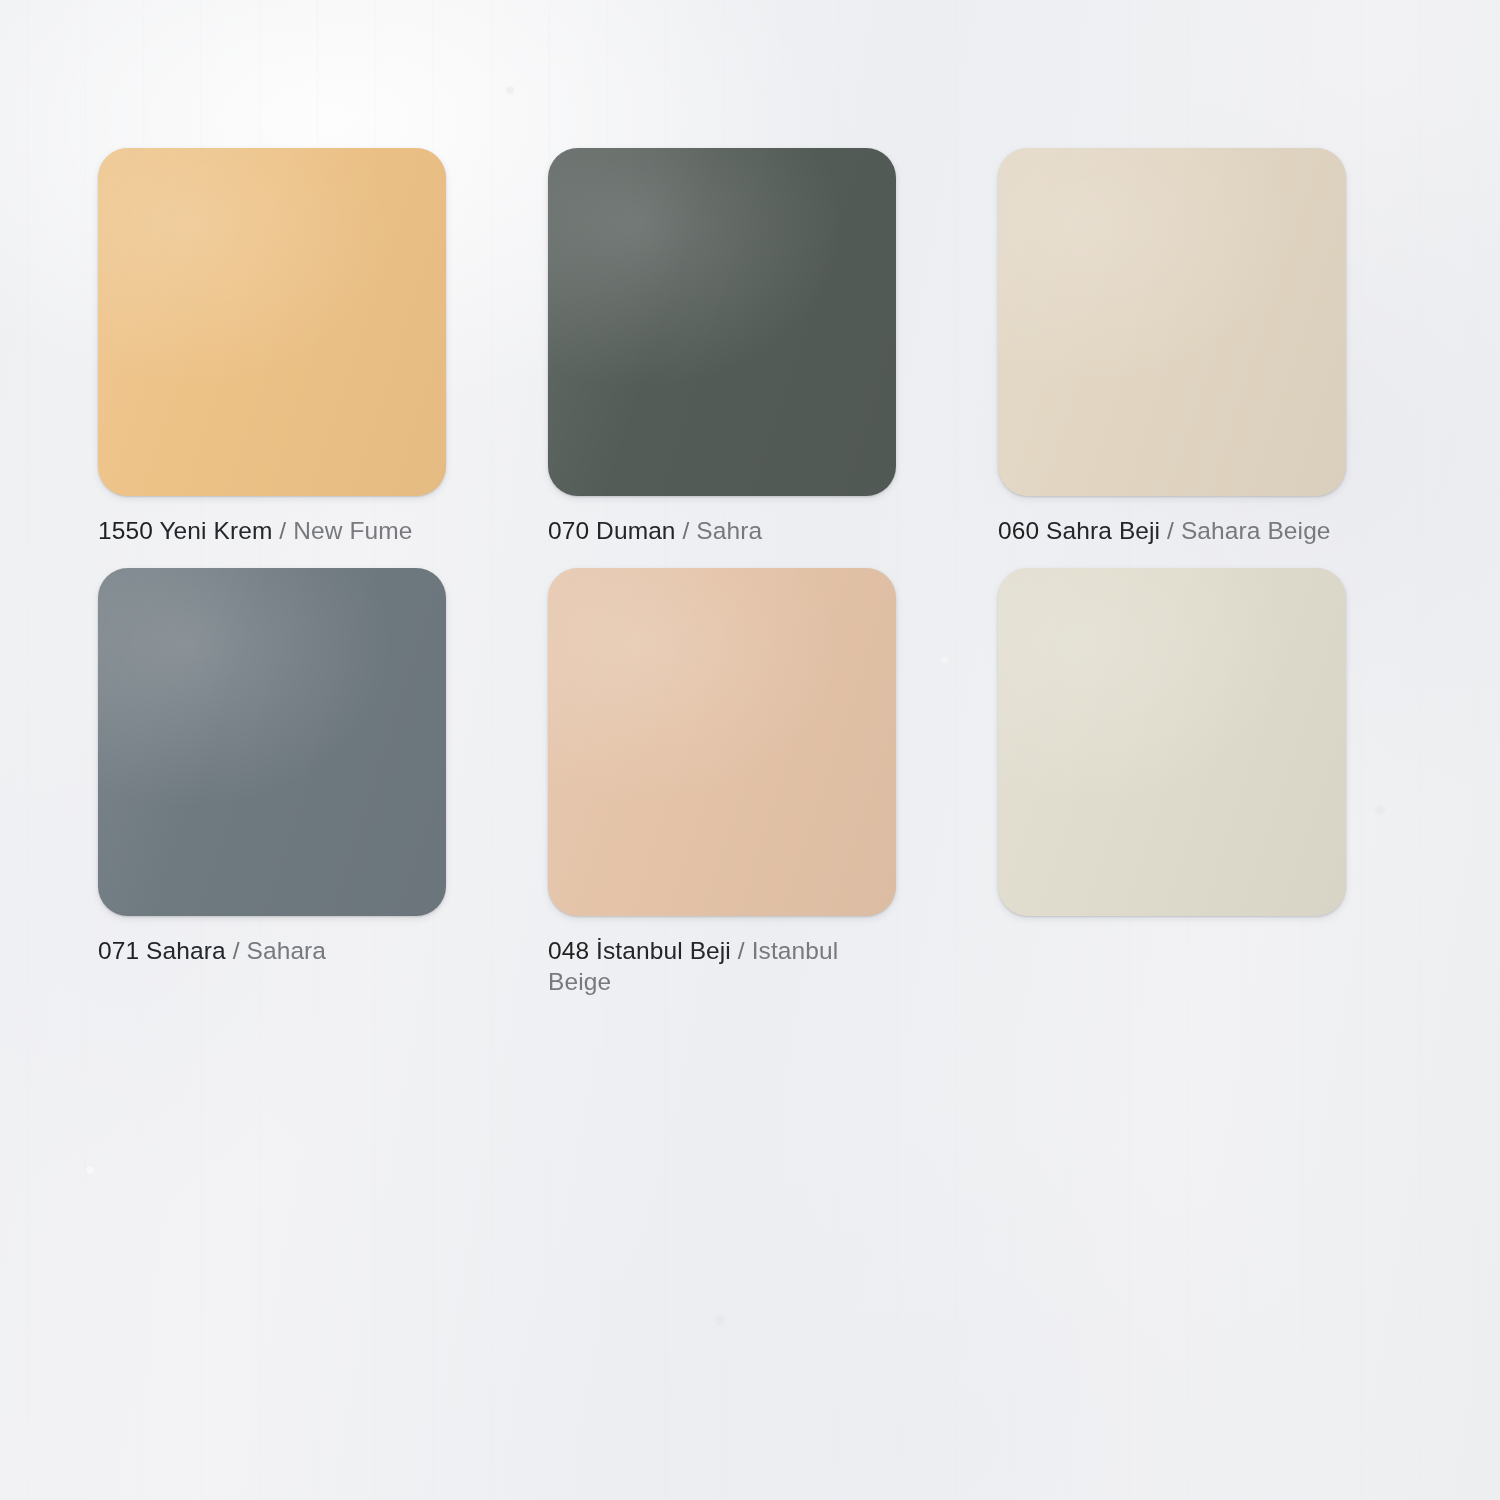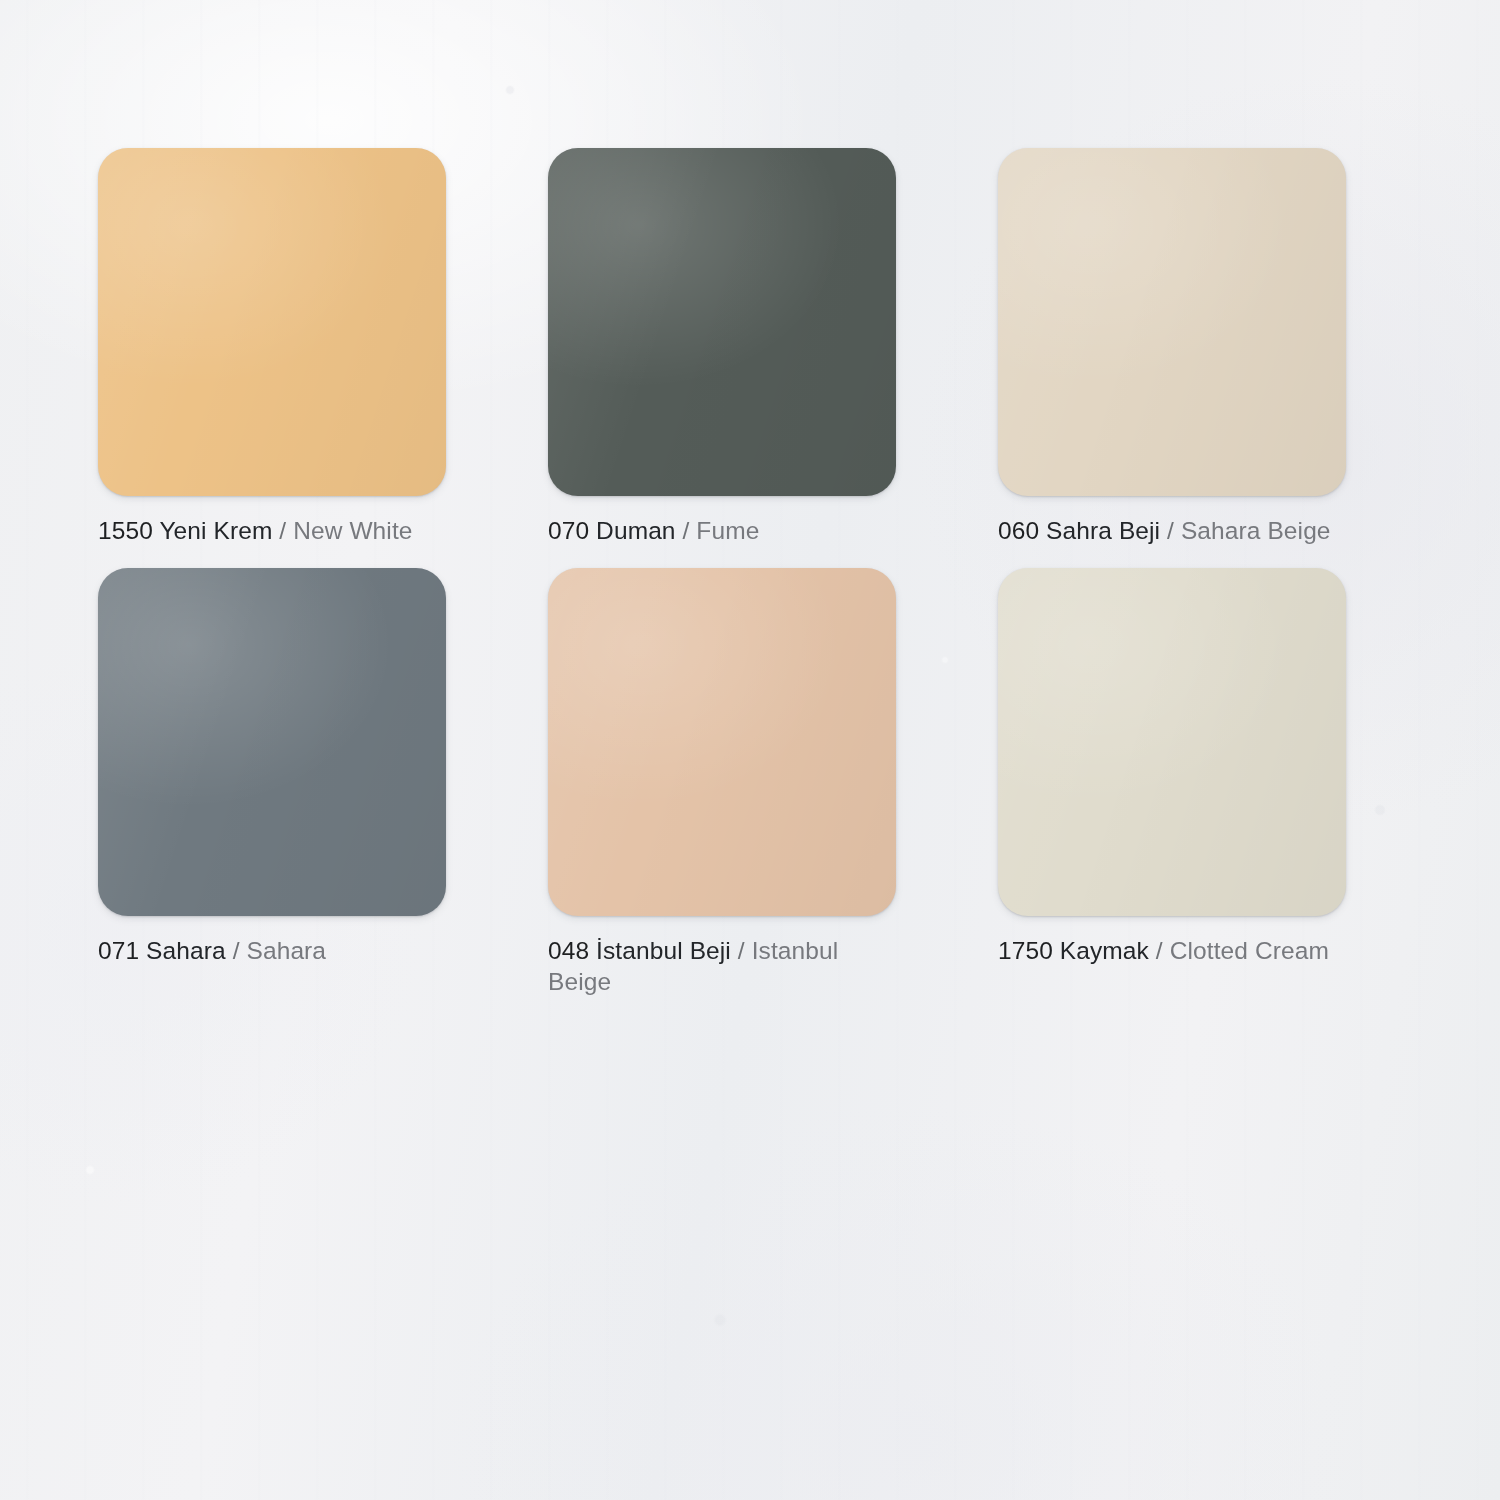--- a/index.html
+++ b/index.html
@@ -149,31 +149,31 @@
 
 <div class="sheet">
   <div class="grid">
 
     <div class="cell">
       <div class="swatch" style="background-color: rgb(237, 194, 135);"></div>
       <div class="caption">
         <span class="code">1550</span>
         <span class="tr">Yeni Krem</span>
         <span class="sep">/</span>
-        <span class="en">New White</span>
+        <span class="en">New Fume</span>
       </div>
     </div>
 
     <div class="cell">
       <div class="swatch" style="background-color: rgb(84, 92, 88);"></div>
       <div class="caption">
         <span class="code">070</span>
         <span class="tr">Duman</span>
         <span class="sep">/</span>
-        <span class="en">Fume</span>
+        <span class="en">Sahra</span>
       </div>
     </div>
 
     <div class="cell">
       <div class="swatch" style="background-color: rgb(226, 214, 195);"></div>
       <div class="caption">
         <span class="code">060</span>
         <span class="tr">Sahra Beji</span>
         <span class="sep">/</span>
         <span class="en">Sahara Beige</span>
@@ -196,24 +196,18 @@
       <div class="caption">
         <span class="code">048</span>
         <span class="tr">İstanbul Beji</span>
         <span class="sep">/</span>
         <span class="en">Istanbul Beige</span>
       </div>
     </div>
 
     <div class="cell">
       <div class="swatch" style="background-color: rgb(224, 220, 205);"></div>
-      <div class="caption">
-        <span class="code">1750</span>
-        <span class="tr">Kaymak</span>
-        <span class="sep">/</span>
-        <span class="en">Clotted Cream</span>
-      </div>
     </div>
 
 
 
   </div>
 </div>
 
 </body></html>

